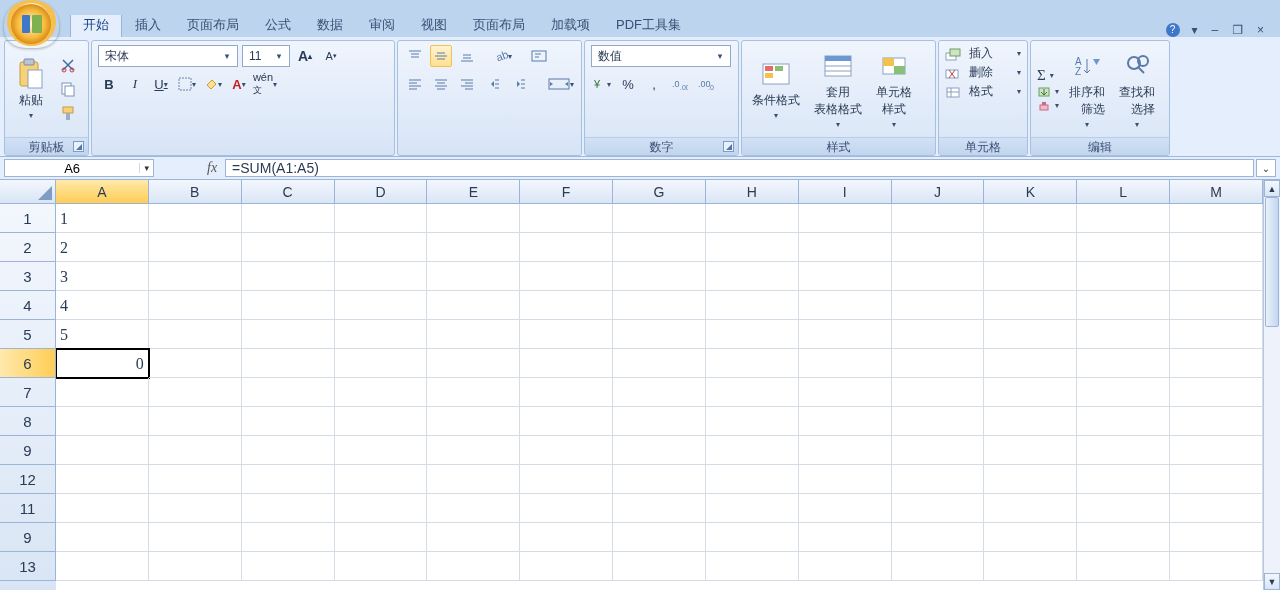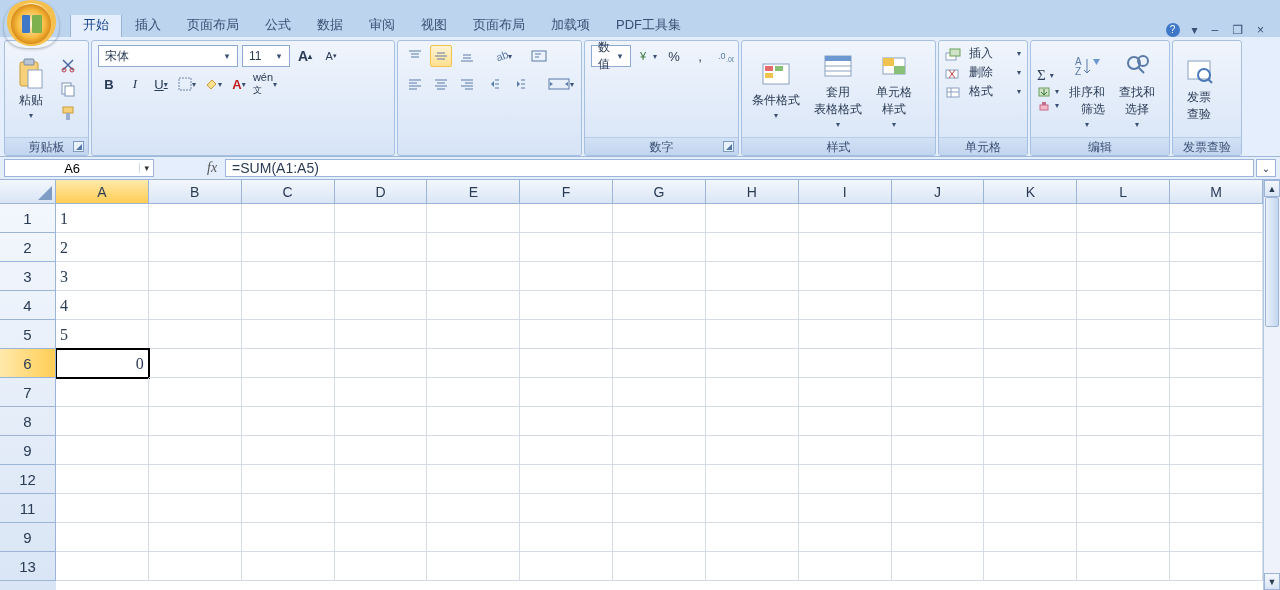--- a/index.html
+++ b/index.html
@@ -306,21 +306,21 @@
               <rect x="1" y="2" width="20" height="10" fill="none" stroke="#5a7aa8"></rect>
               <path d="M5 7 l-3-2 v4z M17 7 l3-2 v4z" fill="#5a7aa8"></path>
             </svg>
             <span class="dd">▾</span>
           </div>
       </div>
     </div>
   </div>
 
   <div class="group" style="width:155px">
-    <div class="group-body" style="flex-direction:row;gap:6px;align-items:flex-start">
+    <div class="group-body" style="flex-direction:column;gap:6px;align-items:flex-start">
       <div class="combo" style="width:140px">
         <span style="flex:1">数值</span>
         <span class="arrow">▾</span>
       </div>
       <div class="row">
         <div class="smallbtn">
             <svg width="14" height="14">
               <text x="1" y="11" font-size="11" fill="#3a7a3a">¥</text>
             </svg>
             <span class="dd">▾</span>
@@ -454,44 +454,28 @@
           <span class="dd">▾</span>
       </div>
       <div class="bigbtn">
         <div class="ic">
             <svg width="26" height="26">
               <circle cx="10" cy="10" r="6" fill="none" stroke="#5a7aa8" stroke-width="2"></circle>
               <line x1="14" y1="14" x2="20" y2="20" stroke="#5a7aa8" stroke-width="2"></line>
               <circle cx="19" cy="8" r="5" fill="none" stroke="#5a7aa8" stroke-width="2"></circle>
             </svg>
           </div>
-        <span style="white-space:pre-line;text-align:center">查找和
+        <span style="white-space:pre-line;text-align:right">查找和
 选择</span>
           <span class="dd">▾</span>
       </div>
     </div>
     <div class="group-label"><span>编辑</span></div>
   </div>
 
-  <div class="group" style="width:70px">
-    <div class="group-body">
-      <div class="bigbtn">
-        <div class="ic">
-            <svg width="30" height="28">
-              <rect x="4" y="4" width="22" height="18" fill="#fff" stroke="#8aa0c0"></rect>
-              <circle cx="20" cy="18" r="6" fill="none" stroke="#4a78b8" stroke-width="2"></circle>
-              <line x1="24" y1="22" x2="28" y2="26" stroke="#4a78b8" stroke-width="2"></line>
-            </svg>
-          </div>
-        <span style="white-space:pre-line;text-align:center">发票
-查验</span>
-      </div>
-    </div>
-    <div class="group-label"><span>发票查验</span></div>
-  </div>
 
 </div>
 
 <div class="formulabar">
   <div class="namebox">
     <input value="A6" style="">
     <span class="arrow">▾</span>
   </div>
   <div class="fx-sep"></div>
   <div class="fx">fx</div>

